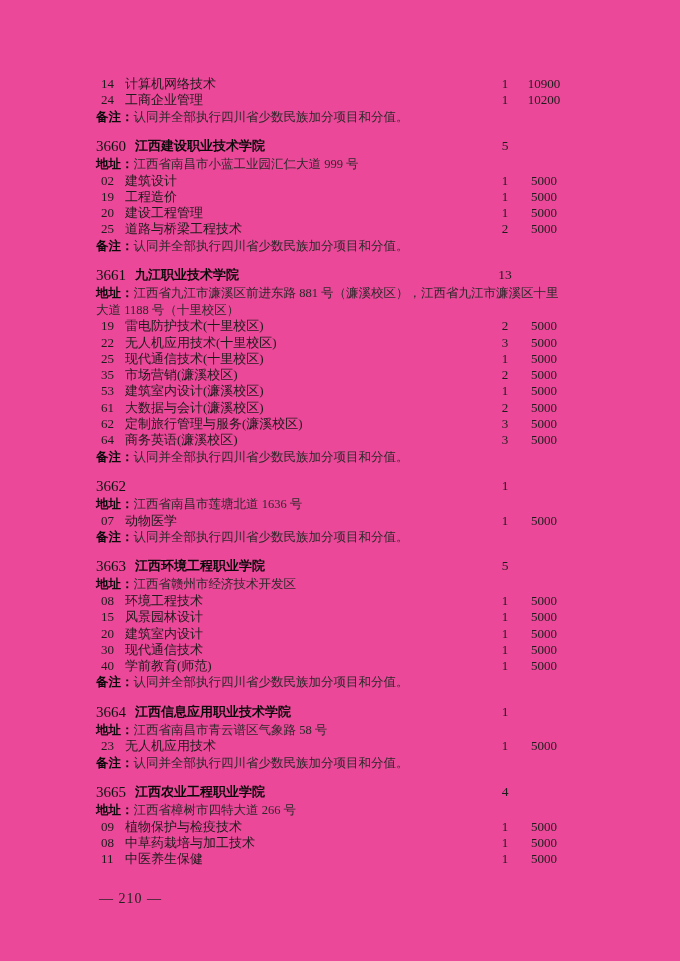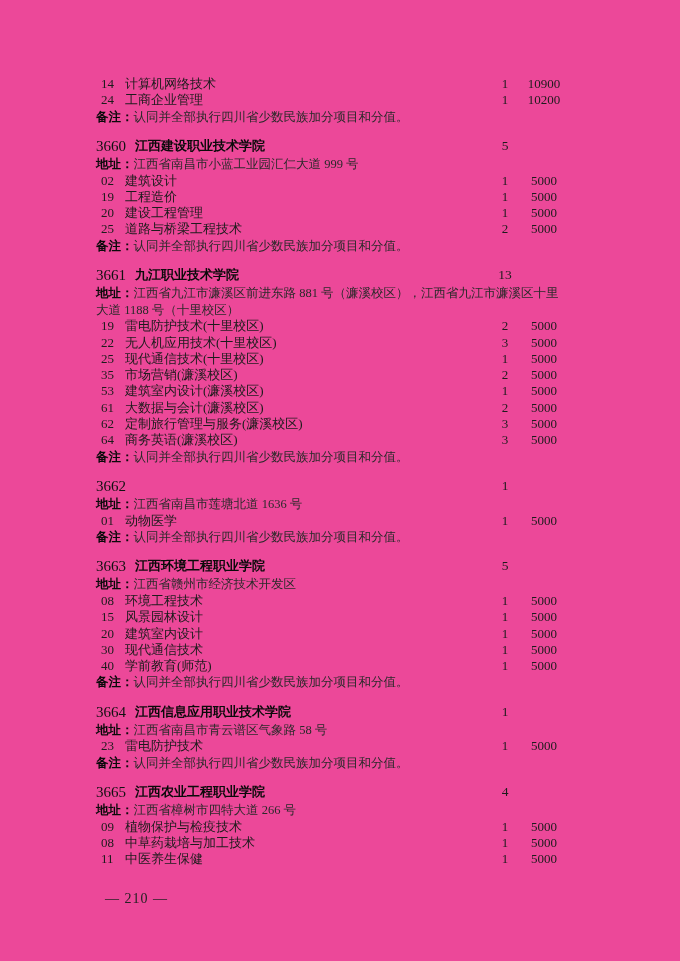--- a/index.html
+++ b/index.html
@@ -56,21 +56,21 @@
     font-size: 12.5px;
     color: #0a0a0a;
   }
   .kai {
     font-size: 12.5px;
     color: #2a2a2a;
   }
 
   .footer {
     position: absolute;
-    left: 105px;
+    left: 99px;
     top: 891px;
     font-size: 14px;
     letter-spacing: 1px;
     color: #222;
   }
 </style>
 </head>
 <body>
 
 <div class="page">
@@ -226,21 +226,21 @@
             <span class="spacer"></span>
             <span class="cnt head-cnt">1</span>
             <span class="fee"></span>
           </div>
           <div class="row addr-row">
             <span class="lbl">地址：</span><span class="kai">江西省南昌市莲塘北道 1636 号</span>
           </div>
           <div class="major-list">
 
               <div class="row major-row">
-                <span class="mcode">01</span>
+                <span class="mcode">07</span>
                 <span class="mname">动物医学</span>
                 <span class="cnt">1</span>
                 <span class="fee">5000</span>
               </div>
             </div>
           <div class="row remark-row">
             <span class="lbl">备注：</span><span class="kai">认同并全部执行四川省少数民族加分项目和分值。</span>
           </div>
         </section>
 
@@ -305,21 +305,21 @@
             <span class="cnt head-cnt">1</span>
             <span class="fee"></span>
           </div>
           <div class="row addr-row">
             <span class="lbl">地址：</span><span class="kai">江西省南昌市青云谱区气象路 58 号</span>
           </div>
           <div class="major-list">
 
               <div class="row major-row">
                 <span class="mcode">23</span>
-                <span class="mname">雷电防护技术</span>
+                <span class="mname">无人机应用技术</span>
                 <span class="cnt">1</span>
                 <span class="fee">5000</span>
               </div>
             </div>
           <div class="row remark-row">
             <span class="lbl">备注：</span><span class="kai">认同并全部执行四川省少数民族加分项目和分值。</span>
           </div>
         </section>
 
         <section class="section">

